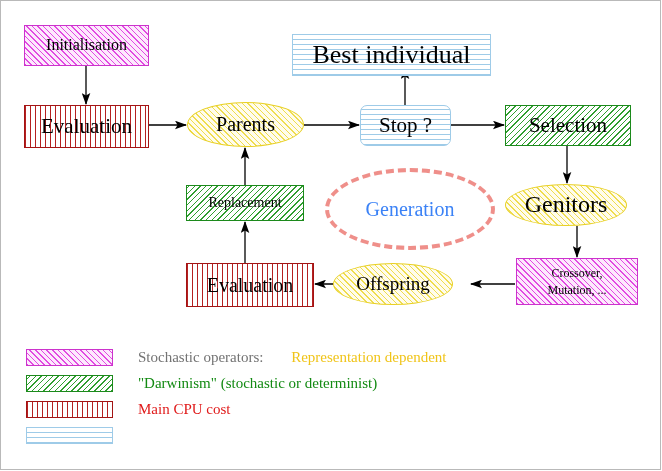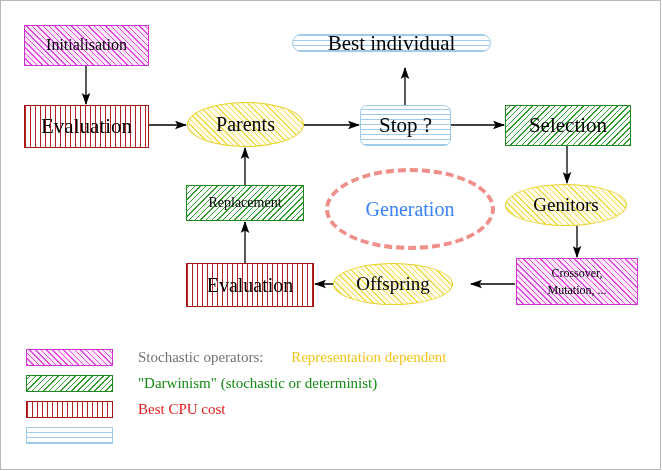--- a/index.html
+++ b/index.html
@@ -55,24 +55,24 @@
   .rounded{border-radius:7px;}
   .dashed-ellipse{
     border:4px dashed #ef8f8a;border-radius:50%;background:transparent;
     color:#3b82f6;
   }
 
   
   #node-initialisation{left:24px;top:25px;width:125px;height:41px;font-size:16px;}
   #node-evaluation-top{left:24px;top:105px;width:125px;height:43px;font-size:21px;}
   #node-parents{left:187px;top:102px;width:117px;height:45px;font-size:20px;align-items:center;}
-  #node-best-individual{left:292px;top:34px;width:199px;height:18px;font-size:21px;border-radius:12px;}
+  #node-best-individual{left:292px;top:34px;width:199px;height:42px;font-size:26px;}
   #node-stop{left:360px;top:105px;width:91px;height:41px;font-size:21px;}
   #node-selection{left:505px;top:105px;width:126px;height:41px;font-size:21px;}
-  #node-genitors{left:505px;top:184px;width:122px;height:42px;font-size:19px;text-align:center;}
+  #node-genitors{left:505px;top:184px;width:122px;height:42px;font-size:24px;text-align:center;}
   #node-crossover{left:516px;top:258px;width:122px;height:47px;font-size:12px;
       flex-direction:column;line-height:1.35;}
   #node-replacement{left:186px;top:185px;width:118px;height:36px;font-size:14px;}
   #node-generation{left:325px;top:168px;width:170px;height:82px;font-size:20px;}
   #node-offspring{left:333px;top:263px;width:120px;height:42px;font-size:19px;}
   #node-evaluation-bottom{left:186px;top:263px;width:128px;height:44px;font-size:20px;}
 
   
   #legend{position:absolute;left:26px;top:344px;width:600px;z-index:4;}
   .legend-row{display:flex;align-items:center;height:26px;}
@@ -180,20 +180,20 @@
     </div>
   </div>
 
   <div class="legend-row">
     <div class="swatch fill-green"></div>
     <div class="legend-text c-green">"Darwinism" (stochastic or determinist)</div>
   </div>
 
   <div class="legend-row">
     <div class="swatch fill-red"></div>
-    <div class="legend-text c-red">Best CPU cost</div>
+    <div class="legend-text c-red">Main CPU cost</div>
   </div>
 
   <div class="legend-row">
     <div class="swatch fill-blue"></div>
   </div>
 
 </div>
 
 </body></html>

